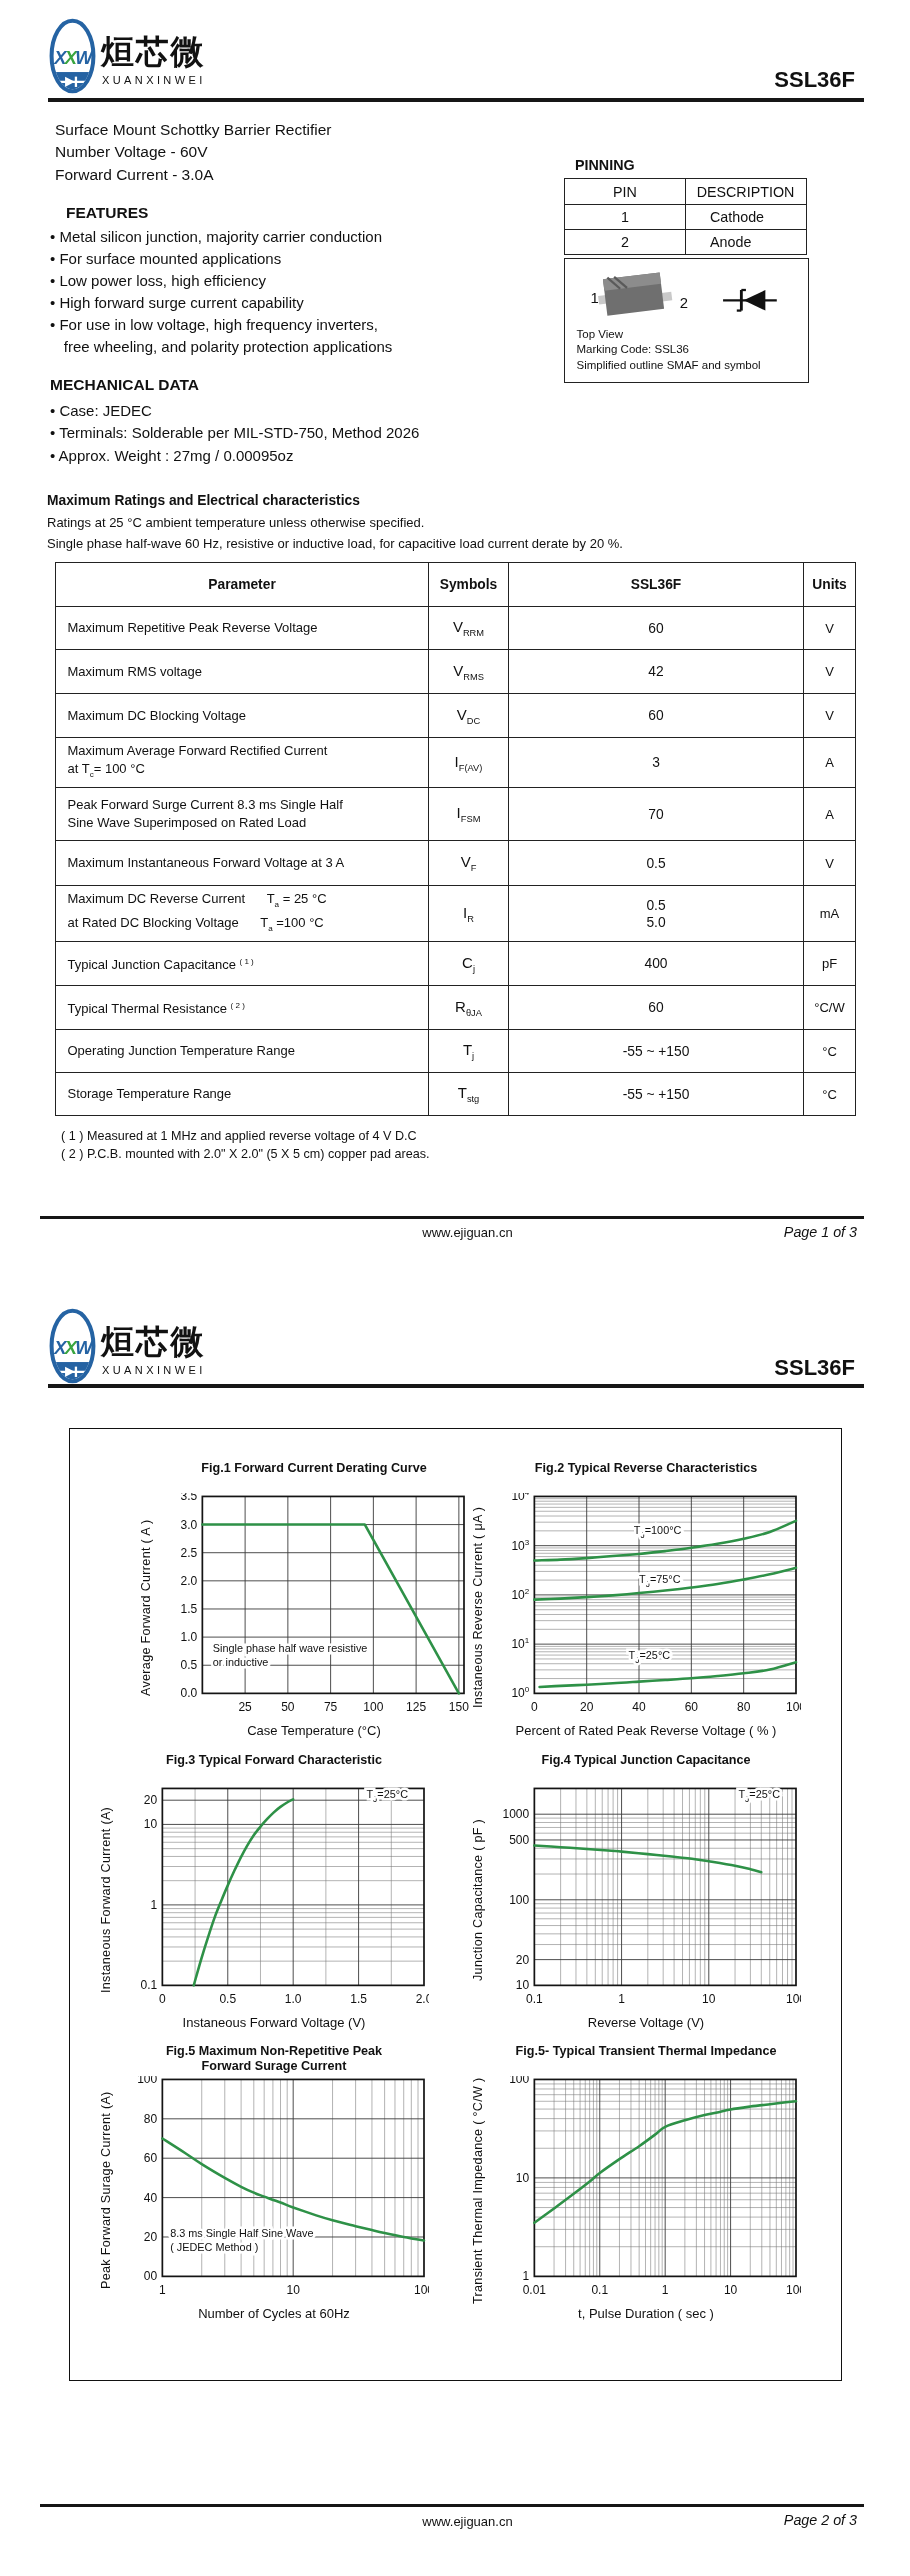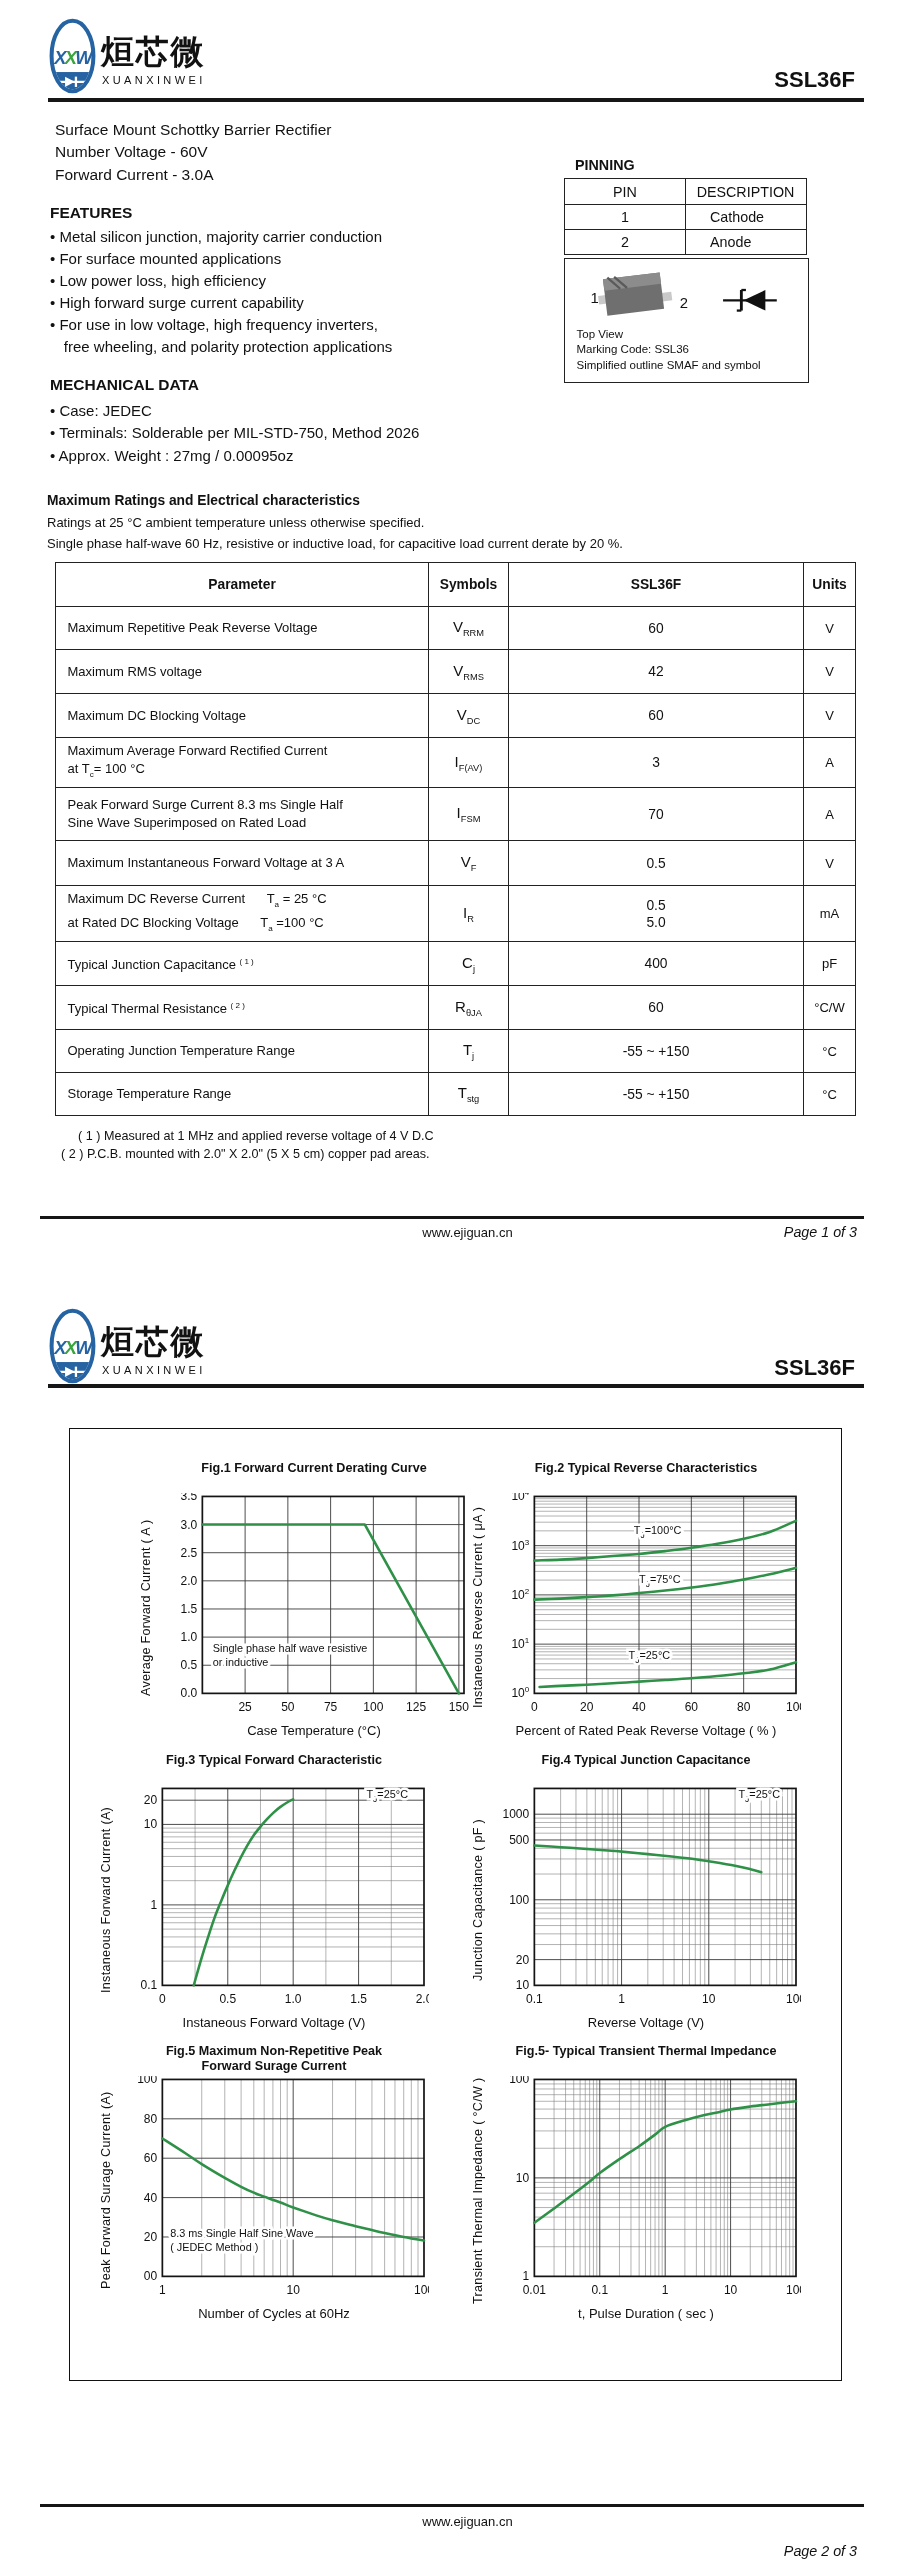--- a/index.html
+++ b/index.html
@@ -85,21 +85,21 @@
   </div>
   <div class="part-number" style="top:67px;">SSL36F</div>
   <div class="hrule" style="top:98px;"></div>
 
   <div class="abs intro">
     <div>Surface Mount Schottky Barrier Rectifier</div>
     <div>Number Voltage - 60V</div>
     <div>Forward Current - 3.0A</div>
   </div>
 
-  <div class="abs sec-h" style="left:50px;top:204px;">FEATURES</div>
+  <div class="abs sec-h" style="left:66px;top:204px;">FEATURES</div>
   <div class="abs list" style="left:50px;top:226px;width:505px;">
       <div class="li">• Metal silicon junction, majority carrier conduction</div>
       <div class="li">• For surface mounted applications</div>
       <div class="li">• Low power loss, high efficiency</div>
       <div class="li">• High forward surge current capability</div>
       <div class="li">• For use in low voltage, high frequency inverters,<br>free wheeling, and polarity protection applications</div>
     </div>
 
   <div class="abs sec-h" style="left:50px;top:376px;">MECHANICAL DATA</div>
   <div class="abs list" style="left:50px;top:400px;width:516px;line-height:22.4px;">
@@ -237,21 +237,21 @@
         </tr>
         <tr style="height: 43px;">
           <td class="pcell">Storage Temperature Range</td>
           <td class="scell">T<sub>stg</sub></td>
           <td class="vcell">-55 ~ +150</td>
           <td class="ucell">°C</td>
         </tr>
       </tbody>
   </table>
 
-  <div class="abs fnote" style="left:78px;top:1127px;">( 1 ) Measured at 1 MHz and applied reverse voltage of 4 V D.C</div>
+  <div class="abs fnote" style="left:61px;top:1127px;">( 1 ) Measured at 1 MHz and applied reverse voltage of 4 V D.C</div>
   <div class="abs fnote" style="left:61px;top:1145px;">( 2 ) P.C.B. mounted with 2.0" X 2.0" (5 X 5 cm) copper pad areas.</div>
 
   <div class="hrule" style="top:1216px;left:40px;width:824px;height:3.4px;"></div>
   <div class="footer-url" style="top:1225px;">www.ejiguan.cn</div>
   <div class="footer-page" style="top:1224px;">Page 1 of 3</div>
 
   <div class="logo" style="left:41px;top:1307px;">
     <svg class="emblem" viewBox="0 0 82 132">
       <ellipse cx="41" cy="66" rx="36.5" ry="61.5" fill="#ffffff" stroke="#2563a3" stroke-width="7"></ellipse>
       <clipPath id="eclip2">
@@ -623,16 +623,16 @@
           <text x="66" y="185" text-anchor="end"><tspan>10</tspan></text>
           <text x="66" y="13" text-anchor="end"><tspan>100</tspan></text>
         </g>
         <path d="M75.0,256.4C80.7,252.2 97.9,239.7 109.4,231.3C120.9,222.8 133.4,213.6 143.8,205.7C154.1,197.9 164.0,190.3 171.6,184.2C179.1,178.2 180.6,176.0 189.3,169.5C197.9,163.0 212.2,153.1 223.6,145.3C235.1,137.4 247.7,129.7 258.0,122.6C268.4,115.4 278.2,108.1 285.8,102.4C293.4,96.8 294.8,93.0 303.5,88.8C312.2,84.6 326.4,80.7 337.9,77.3C349.4,73.9 361.9,70.7 372.3,68.2C382.6,65.7 392.5,64.0 400.1,62.4C407.6,60.8 409.1,60.0 417.8,58.5C426.4,57.0 440.7,55.0 452.1,53.4C463.6,51.9 476.2,50.5 486.5,49.3C496.9,48.1 506.7,46.9 514.3,46.0C521.9,45.2 529.1,44.5 532.0,44.2" fill="none" stroke="#2e9147" stroke-width="4.5" stroke-linecap="round" stroke-linejoin="round"></path>
       </svg>
     <div class="xlab">t, Pulse Duration ( sec )</div>
   </div>
 
   <div class="hrule" style="top:2504px;left:40px;width:824px;height:3.4px;"></div>
   <div class="footer-url" style="top:2514px;">www.ejiguan.cn</div>
-  <div class="footer-page" style="top:2512px;margin-top:31px;">Page 2 of 3</div>
+  <div class="footer-page" style="top:2512px;">Page 2 of 3</div>
 
 </div>
 
 
 </body></html>

